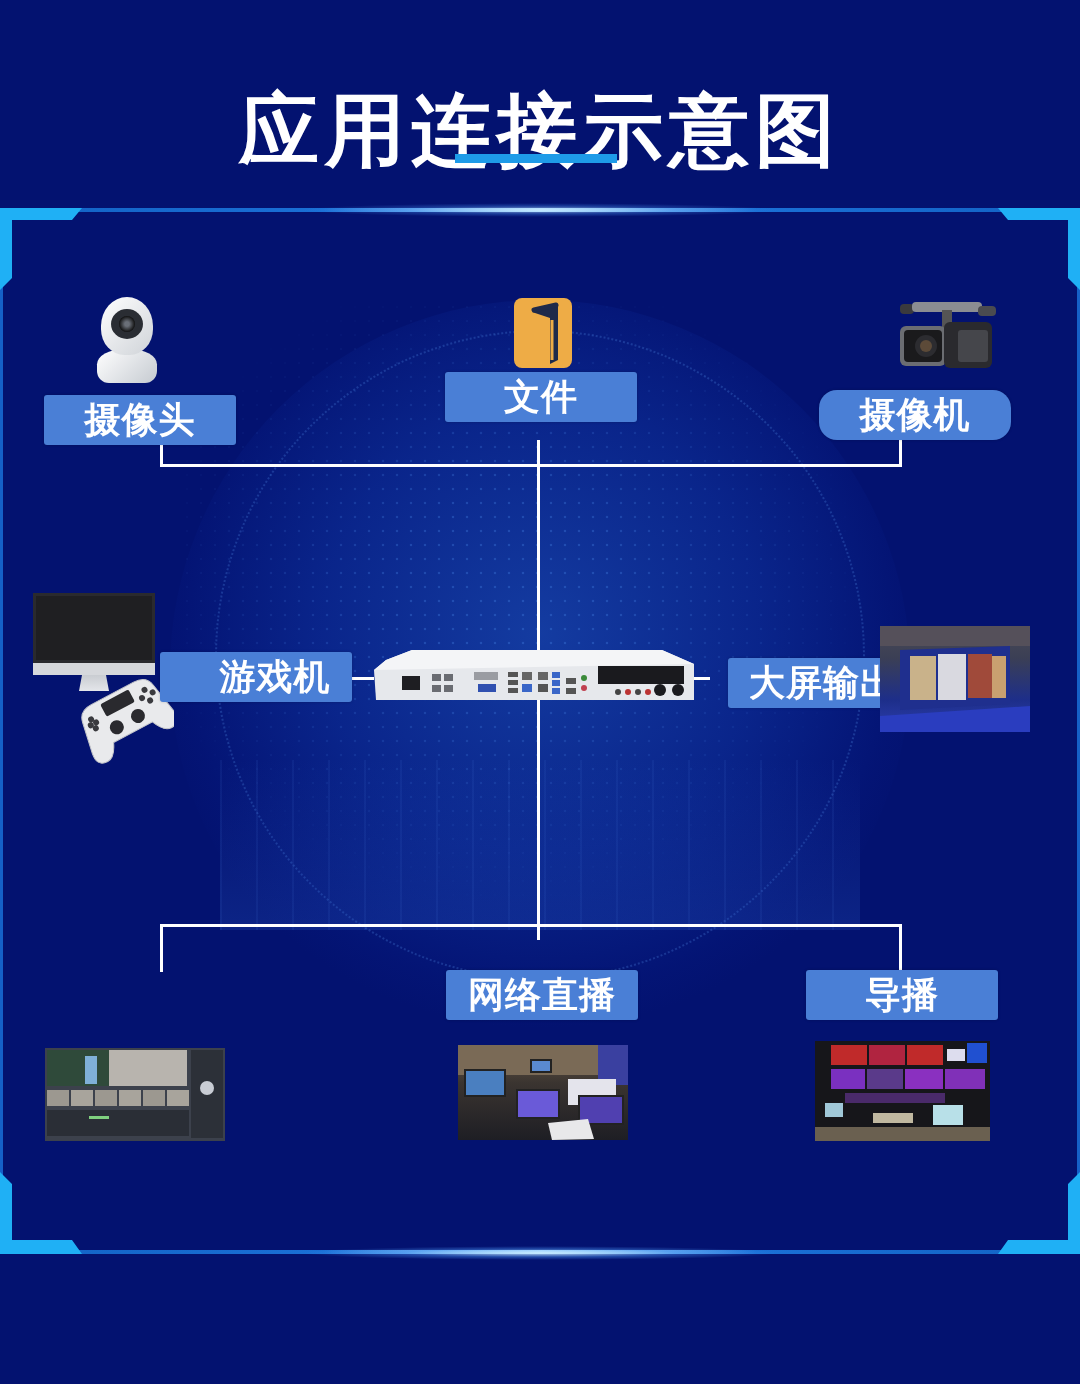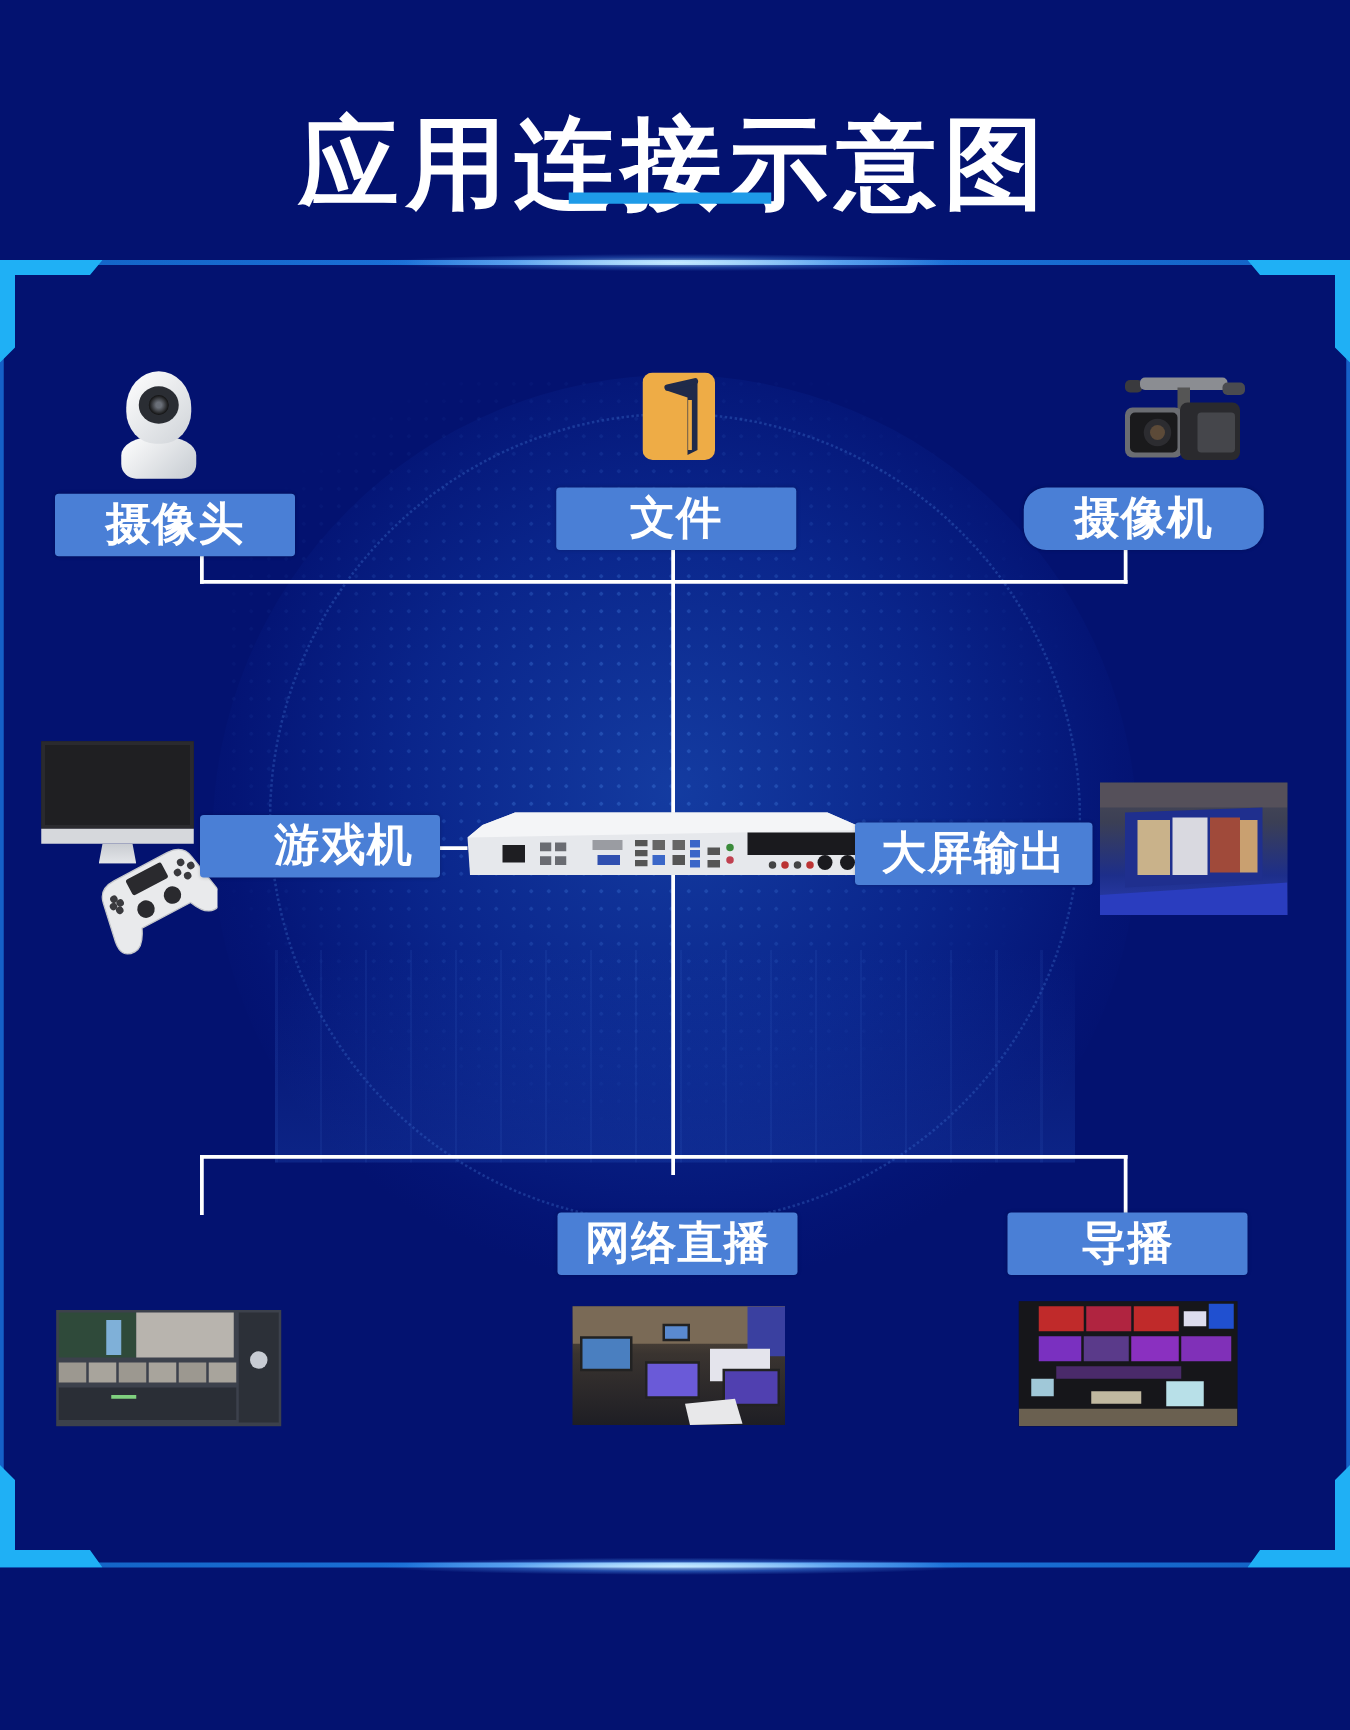--- a/index.html
+++ b/index.html
@@ -175,21 +175,21 @@
       <rect x="2" y="26" width="46" height="40" rx="6" fill="#6b6d72"></rect>
       <rect x="6" y="30" width="38" height="32" rx="4" fill="#1a1a1c"></rect>
       <circle cx="28" cy="46" r="11" fill="#2c2c30"></circle>
       <circle cx="28" cy="46" r="6" fill="#5c4a38"></circle>
       <rect x="46" y="22" width="48" height="46" rx="6" fill="#2a2a2e"></rect>
       <rect x="60" y="30" width="30" height="32" rx="3" fill="#45464b"></rect>
     </svg>
   </div>
 
   <div class="label" style="left:44px;top:395px;width:192px;">摄像头</div>
-  <div class="label" style="left:445px;top:390px;width:192px;">文件</div>
+  <div class="label" style="left:445px;top:372px;width:192px;">文件</div>
   <div class="label" style="left:819px;top:390px;width:192px;border-radius:18px;">摄像机</div>
 
   <div class="img monitor">
     <div class="screen"></div>
     <div class="chin"></div>
     <div class="stand"></div>
   </div>
   <div class="img gamepad">
     <svg viewBox="0 0 96 94" width="96" height="94">
       <g transform="rotate(-28 48 47)">
@@ -238,21 +238,21 @@
       <rect x="226" y="18" width="86" height="18" fill="#1a1a1e"></rect>
       <circle cx="246" cy="44" r="3" fill="#444"></circle>
         <circle cx="256" cy="44" r="3" fill="#b33"></circle>
       <circle cx="266" cy="44" r="3" fill="#444"></circle>
         <circle cx="276" cy="44" r="3" fill="#b33"></circle>
       <circle cx="288" cy="42" r="6" fill="#1a1a1e"></circle>
         <circle cx="306" cy="42" r="6" fill="#1a1a1e"></circle>
     </svg>
   </div>
 
-  <div class="label" style="left:684px;top:658px;width:190px;">大屏输出</div>
+  <div class="label" style="left:728px;top:658px;width:190px;">大屏输出</div>
   <div class="photo storefront">
     <svg viewBox="0 0 150 106" width="150" height="106">
       <rect x="0" y="0" width="150" height="20" fill="#55505a"></rect>
       <polygon points="20,24 130,20 130,78 20,84" fill="#1f2f8e"></polygon>
       <rect x="30" y="30" width="26" height="44" fill="#c9b28a"></rect>
       <rect x="58" y="28" width="28" height="46" fill="#d9d9e0"></rect>
       <rect x="88" y="28" width="24" height="44" fill="#a04a3a"></rect>
       <rect x="112" y="30" width="14" height="42" fill="#c9a070"></rect>
       <polygon points="0,90 150,80 150,106 0,106" fill="#2a3dbf"></polygon>
     </svg>

